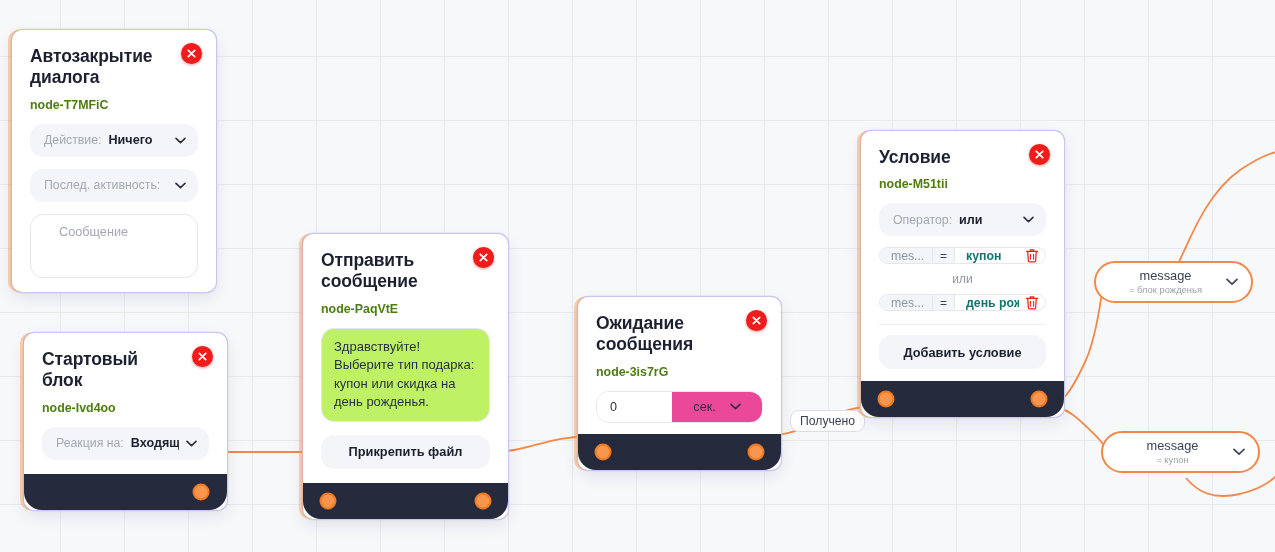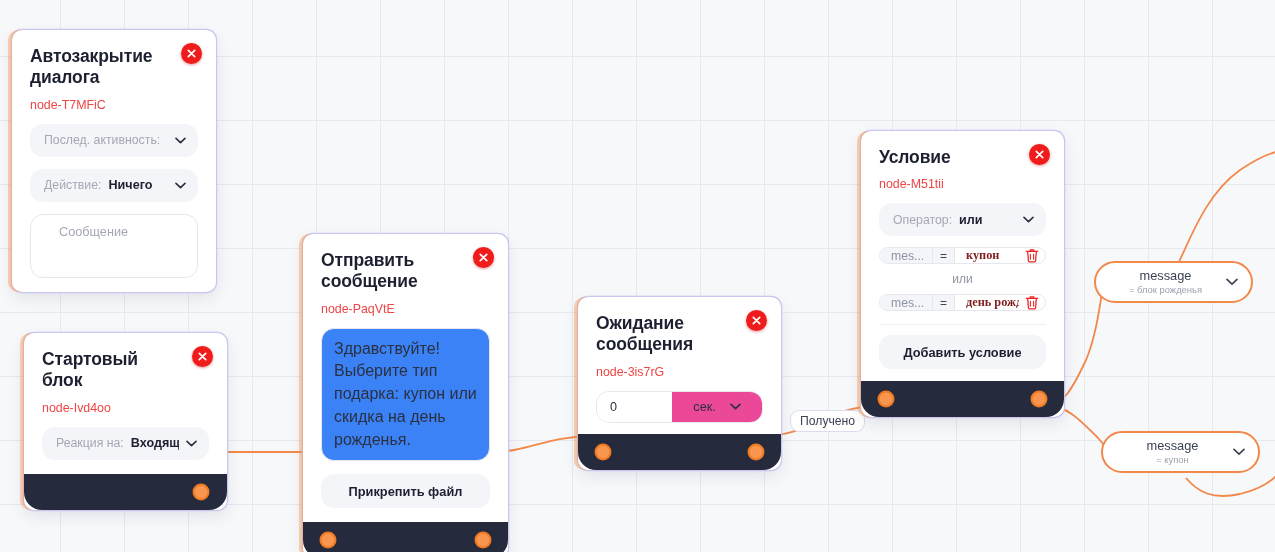--- a/index.html
+++ b/index.html
@@ -32,21 +32,21 @@
        0 6px 16px rgba(40,44,80,.10);
   }
   .node-body { padding: 16px 18px 14px 18px; }
   .node-title {
     font-size: 17.5px; font-weight: 700; color: #1c2030;
     line-height: 1.22; letter-spacing: -.1px;
     padding-right: 34px;
   }
   .node-id {
     margin-top: 9px;
-    font-size: 12.4px; color: #ef4444; font-weight: 400;
+    font-size: 12.4px; color: #4d7c0f; font-weight: 700;
   }
   .close-btn {
     position: absolute; top: 13px; right: 14px;
     width: 21px; height: 21px; border-radius: 50%;
     background: #f01c1c; border: none; cursor: pointer;
     display: flex; align-items: center; justify-content: center;
     box-shadow: 0 1px 3px rgba(190,20,20,.45);
   }
   .close-btn svg { display: block; }
   .node-footer {
@@ -82,22 +82,22 @@
     margin-top: 12px;
     border: 1.2px solid #e6e7ee; border-radius: 13px;
     height: 64px; padding: 10px 28px;
     font-size: 12.7px; color: #a3a8b4;
     background: #fff; cursor: text;
   }
   .msg-box {
     margin-top: 12px;
     border: 1.2px solid #e6e7ee; border-radius: 13px;
     padding: 9px 12px;
-    font-size: 16px; color: #2b3040; line-height: 1.42;
-    background: #3b82f6; cursor: text;
+    font-size: 13px; color: #2b3040; line-height: 1.42;
+    background: #bef264; cursor: text;
   }
   .btn-soft {
     margin-top: 13px;
     background: #f4f5f8; border-radius: 13px; border: none;
     height: 34px; width: 100%;
     font-size: 12.8px; font-weight: 700; color: #1c2030;
     cursor: pointer; font-family: inherit;
   }
   .divider { margin-top: 13px; height: 1px; background: #eceef3; }
 
@@ -114,22 +114,22 @@
     font-size: 12.2px; color: #8d94a3; cursor: text;
   }
   .cond-op {
     width: 23px; background: #f4f5f8;
     border-left: 1.2px solid #e6e7ee; border-right: 1.2px solid #e6e7ee;
     display: flex; align-items: center; justify-content: center;
     font-size: 12px; color: #3d4354; cursor: pointer;
   }
   .cond-val {
     flex: 1; display: flex; align-items: center; padding-left: 11px;
-    font-size: 12.3px; color: #7f1d1d; font-weight: 600;
-    overflow: hidden; white-space: nowrap; cursor: text; font-family: Liberation Serif, serif;
+    font-size: 12.3px; color: #0f766e; font-weight: 600;
+    overflow: hidden; white-space: nowrap; cursor: text;
   }
   .trash { flex: none; width: 26px; display: flex; align-items: center; justify-content: center; cursor: pointer; }
   .cond-or { text-align: center; font-size: 12px; color: #8d94a3; margin-top: 8px; }
 
   
   .pill {
     position: absolute;
     background: #fff;
     border: 2px solid #f2884a;
     border-radius: 22px;
@@ -177,30 +177,30 @@
   </svg>
 
   <div class="edge-label" style="left:791px; top:411px;">Получено</div>
 
   <div class="node" style="left:12px; top:30px; width:204px;">
     <div class="node-body">
       <div class="node-title">Автозакрытие диалога</div>
       <div class="node-id">node-T7MFiC</div>
 
       <div class="field">
-        <span class="lbl">Послед. активность:</span>
-        <span class="val">1 де</span>
+        <span class="lbl">Действие:</span>
+        <span class="val">Ничего</span>
         <svg class="chev" width="11" height="7" viewBox="0 0 11 7">
             <path d="M1 1.3 5.5 5.6 10 1.3" fill="none" stroke="#2b3040" stroke-width="1.6" stroke-linecap="round" stroke-linejoin="round"></path>
           </svg>
       </div>
 
       <div class="field">
-        <span class="lbl">Действие:</span>
-        <span class="val">Ничего</span>
+        <span class="lbl">Послед. активность:</span>
+        <span class="val">1 де</span>
         <svg class="chev" width="11" height="7" viewBox="0 0 11 7">
             <path d="M1 1.3 5.5 5.6 10 1.3" fill="none" stroke="#2b3040" stroke-width="1.6" stroke-linecap="round" stroke-linejoin="round"></path>
           </svg>
       </div>
 
       <div class="textarea">Сообщение</div>
     </div>
     <button class="close-btn">
       <svg width="9" height="9" viewBox="0 0 9 9">
           <path d="M1.3 1.3 7.7 7.7 M7.7 1.3 1.3 7.7" stroke="#fff" stroke-width="1.7" stroke-linecap="round"></path>

